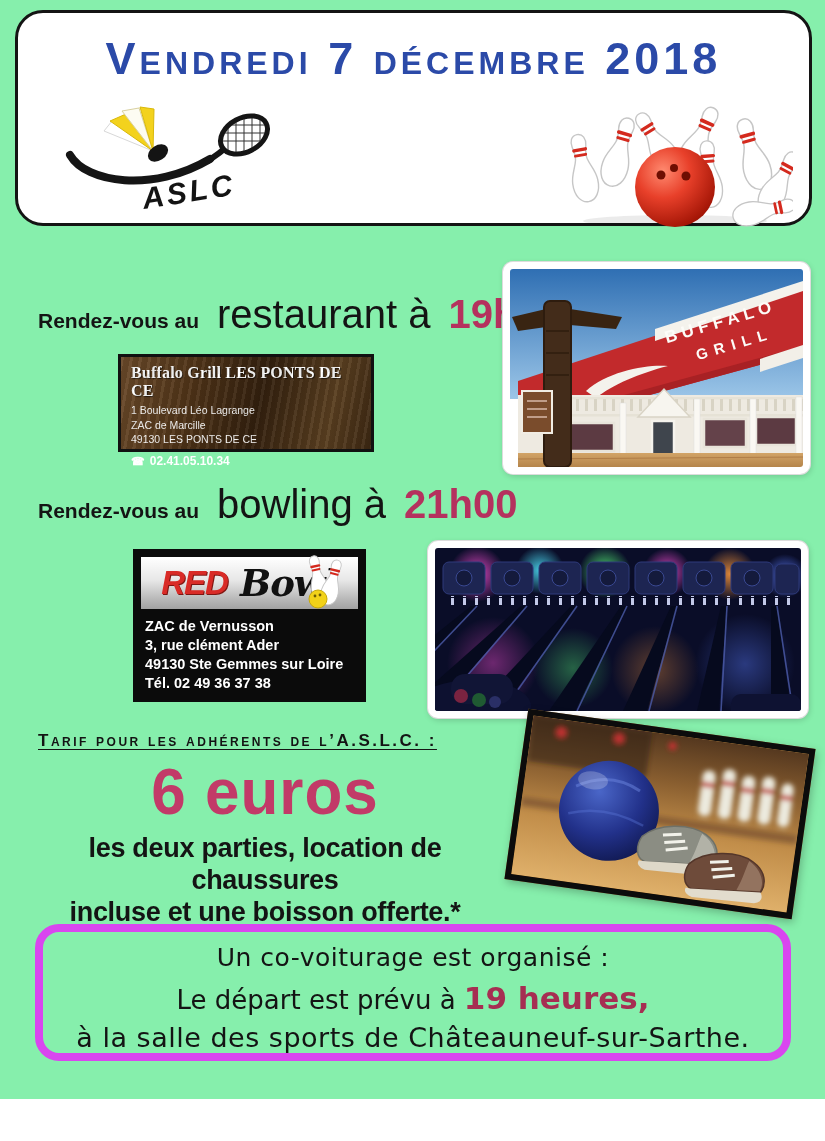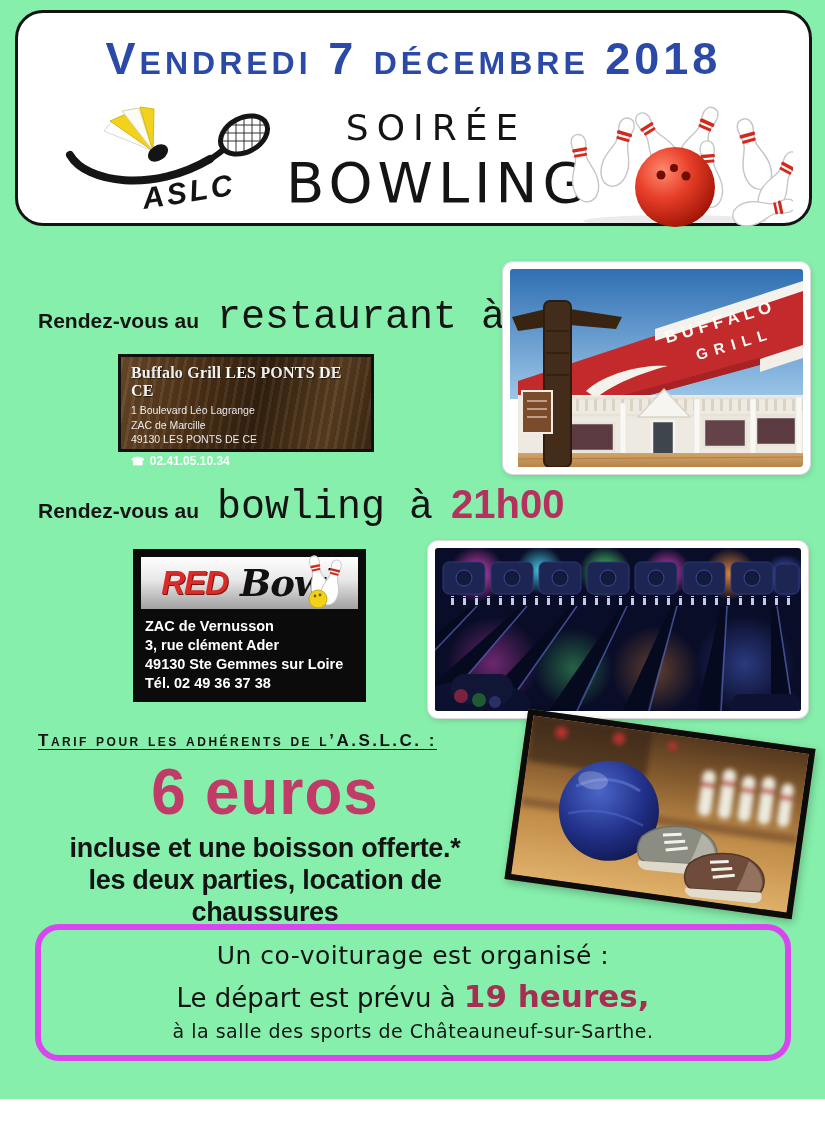--- a/index.html
+++ b/index.html
@@ -17,21 +17,21 @@
                font-family:"DejaVu Sans", sans-serif;}
   .event-line1{font-size:36px;letter-spacing:8px;font-weight:500;}
   .event-line2{font-size:56px;letter-spacing:5px;font-weight:500;margin-top:2px;}
   .pins-wrap{position:absolute;right:16px;top:82px;width:236px;height:134px;}
 
   
   .meet-line{position:absolute;left:38px;display:flex;align-items:baseline;gap:18px;white-space:nowrap;}
   .meet-restaurant{top:292px;}
   .meet-bowling{top:482px;}
   .meet-intro{font-size:21px;font-weight:600;}
-  .meet-place{font-size:40px;font-weight:500;font-family:Liberation Mono, monospace;}
+  .meet-place{font-size:40px;font-weight:500;}
   .meet-time{font-size:40px;font-weight:600;color:#b5315e;}
 
   
   .buffalo-card{position:absolute;left:118px;top:354px;width:256px;height:98px;box-sizing:border-box;
      border:3px solid #111;padding:7px 10px;color:#fff;
      background:linear-gradient(104deg,#6b4a2a 0%,#503418 28%,#33200e 55%,#5a3f20 82%,#3c2712 100%);}
   .buffalo-card:after{content:"";position:absolute;inset:0;pointer-events:none;
      background:repeating-linear-gradient(100deg,rgba(255,255,255,.05) 0 3px,rgba(0,0,0,.08) 3px 9px);}
   .buffalo-title{font-family:"Liberation Serif", serif;font-weight:700;font-size:16px;letter-spacing:.2px;
      text-shadow:1px 1px 1px rgba(0,0,0,.6);}
@@ -65,26 +65,26 @@
   
   .tarif-heading{position:absolute;left:38px;top:731px;font-variant:small-caps;font-weight:700;
      font-size:17px;letter-spacing:2.5px;text-decoration:underline;text-underline-offset:3px;}
   .price{position:absolute;left:30px;top:756px;width:470px;text-align:center;
      font-size:62px;font-weight:800;color:#c23a68;letter-spacing:1px;transform:scaleY(1.05);}
   .price-details{position:absolute;left:22px;top:833px;width:486px;text-align:center;
      font-size:27px;font-weight:700;line-height:1.18;letter-spacing:-.3px;}
 
   
   .carpool-box{position:absolute;left:35px;top:924px;width:756px;height:137px;box-sizing:border-box;
-     border:6px solid #d946ef;border-radius:24px;text-align:center;padding-top:11px;
+     border:8px solid #d946ef;border-radius:24px;text-align:center;padding-top:11px;
      font-family:"DejaVu Sans", sans-serif;}
   .cp-line1{font-size:25px;font-weight:500;letter-spacing:.5px;}
   .cp-line2{font-size:26px;font-weight:500;margin-top:8px;}
   .cp-highlight{font-size:31px;font-weight:700;color:#a62e52;}
-  .cp-line3{font-size:19px;font-weight:500;margin-top:6px;letter-spacing:.5px;text-align:center;}
+  .cp-line3{font-size:27px;font-weight:500;margin-top:6px;letter-spacing:.5px;text-align:center;}
 
   .footnote{position:absolute;left:38px;top:1070px;font-size:13px;font-style:italic;color:#222;}
 
   svg{display:block;}
 </style>
 </head>
 <body>
 
 <div class="poster">
 
@@ -118,24 +118,20 @@
           <polygon points="95,52 46,32 54,22" fill="#ffffff" stroke="#d8d8d8" stroke-width="1"></polygon>
           <polygon points="95,52 52,22 68,15" fill="#f3d21d" stroke="#d9b90a" stroke-width="1"></polygon>
           <polygon points="95,52 64,12 81,9" fill="#fdfcf2" stroke="#d8d0a0" stroke-width="1"></polygon>
           <polygon points="95,52 82,8 96,10" fill="#f3d21d" stroke="#d9b90a" stroke-width="1"></polygon>
           <ellipse cx="100" cy="54" rx="11" ry="7.5" transform="rotate(-33 100 54)" fill="#141414"></ellipse>
         </g>
         <text x="86" y="110" transform="rotate(-9 86 110)" font-size="30" font-style="italic" font-weight="700" letter-spacing="3" fill="#141414">ASLC</text>
       </svg>
     </div>
 
-    <div class="event-title">
-      <div class="event-line1">SOIRÉE</div>
-      <div class="event-line2">BOWLING</div>
-    </div>
 
     <div class="pins-wrap">
       <svg width="236" height="134" viewBox="0 0 236 134">
         <defs>
           <g id="pin">
             <path d="M0,-38 C6.5,-38 9,-31.5 7.5,-25 C6.3,-19.8 5.2,-15.5 6.4,-10.5 C8.6,-1.5 13.2,3.5 13.8,14
                      C14.5,27.5 8,36 0,36 C-8,36 -14.5,27.5 -13.8,14 C-13.2,3.5 -8.6,-1.5 -6.4,-10.5
                      C-5.2,-15.5 -6.3,-19.8 -7.5,-25 C-9,-31.5 -6.5,-38 0,-38 Z" fill="#ffffff" stroke="#c6c6c6" stroke-width="1.5"></path>
             <rect x="-8.2" y="-23" width="16.4" height="3.8" rx="1.9" fill="#d42a1e"></rect>
             <rect x="-7.2" y="-16.8" width="14.4" height="3.2" rx="1.6" fill="#d42a1e"></rect>
@@ -351,22 +347,22 @@
       <circle cx="26" cy="148" r="7" fill="#7a2340"></circle>
         <circle cx="44" cy="152" r="7" fill="#1f5a32"></circle>
       <circle cx="60" cy="154" r="6" fill="#2a2f66"></circle>
       <rect x="296" y="146" width="70" height="28" rx="10" fill="#0e1232"></rect>
     </svg>
   </div>
 
   <div class="tarif-heading">Tarif pour les adhérents de l’A.S.L.C. :</div>
   <div class="price">6 euros</div>
   <div class="price-details">
+    <div>les deux parties, location de chaussures</div>
     <div>incluse et une boisson offerte.*</div>
-    <div>les deux parties, location de chaussures</div>
   </div>
 
   <div class="shoes-photo">
     <svg width="278" height="160" viewBox="0 0 278 160">
       <defs>
         <linearGradient id="floorGrad" x1="0" y1="0" x2="0" y2="1">
           <stop offset="0%" stop-color="#55381f"></stop>
             <stop offset="30%" stop-color="#8a5f30"></stop>
           <stop offset="62%" stop-color="#c28e4a"></stop>
             <stop offset="100%" stop-color="#dfb06a"></stop>

